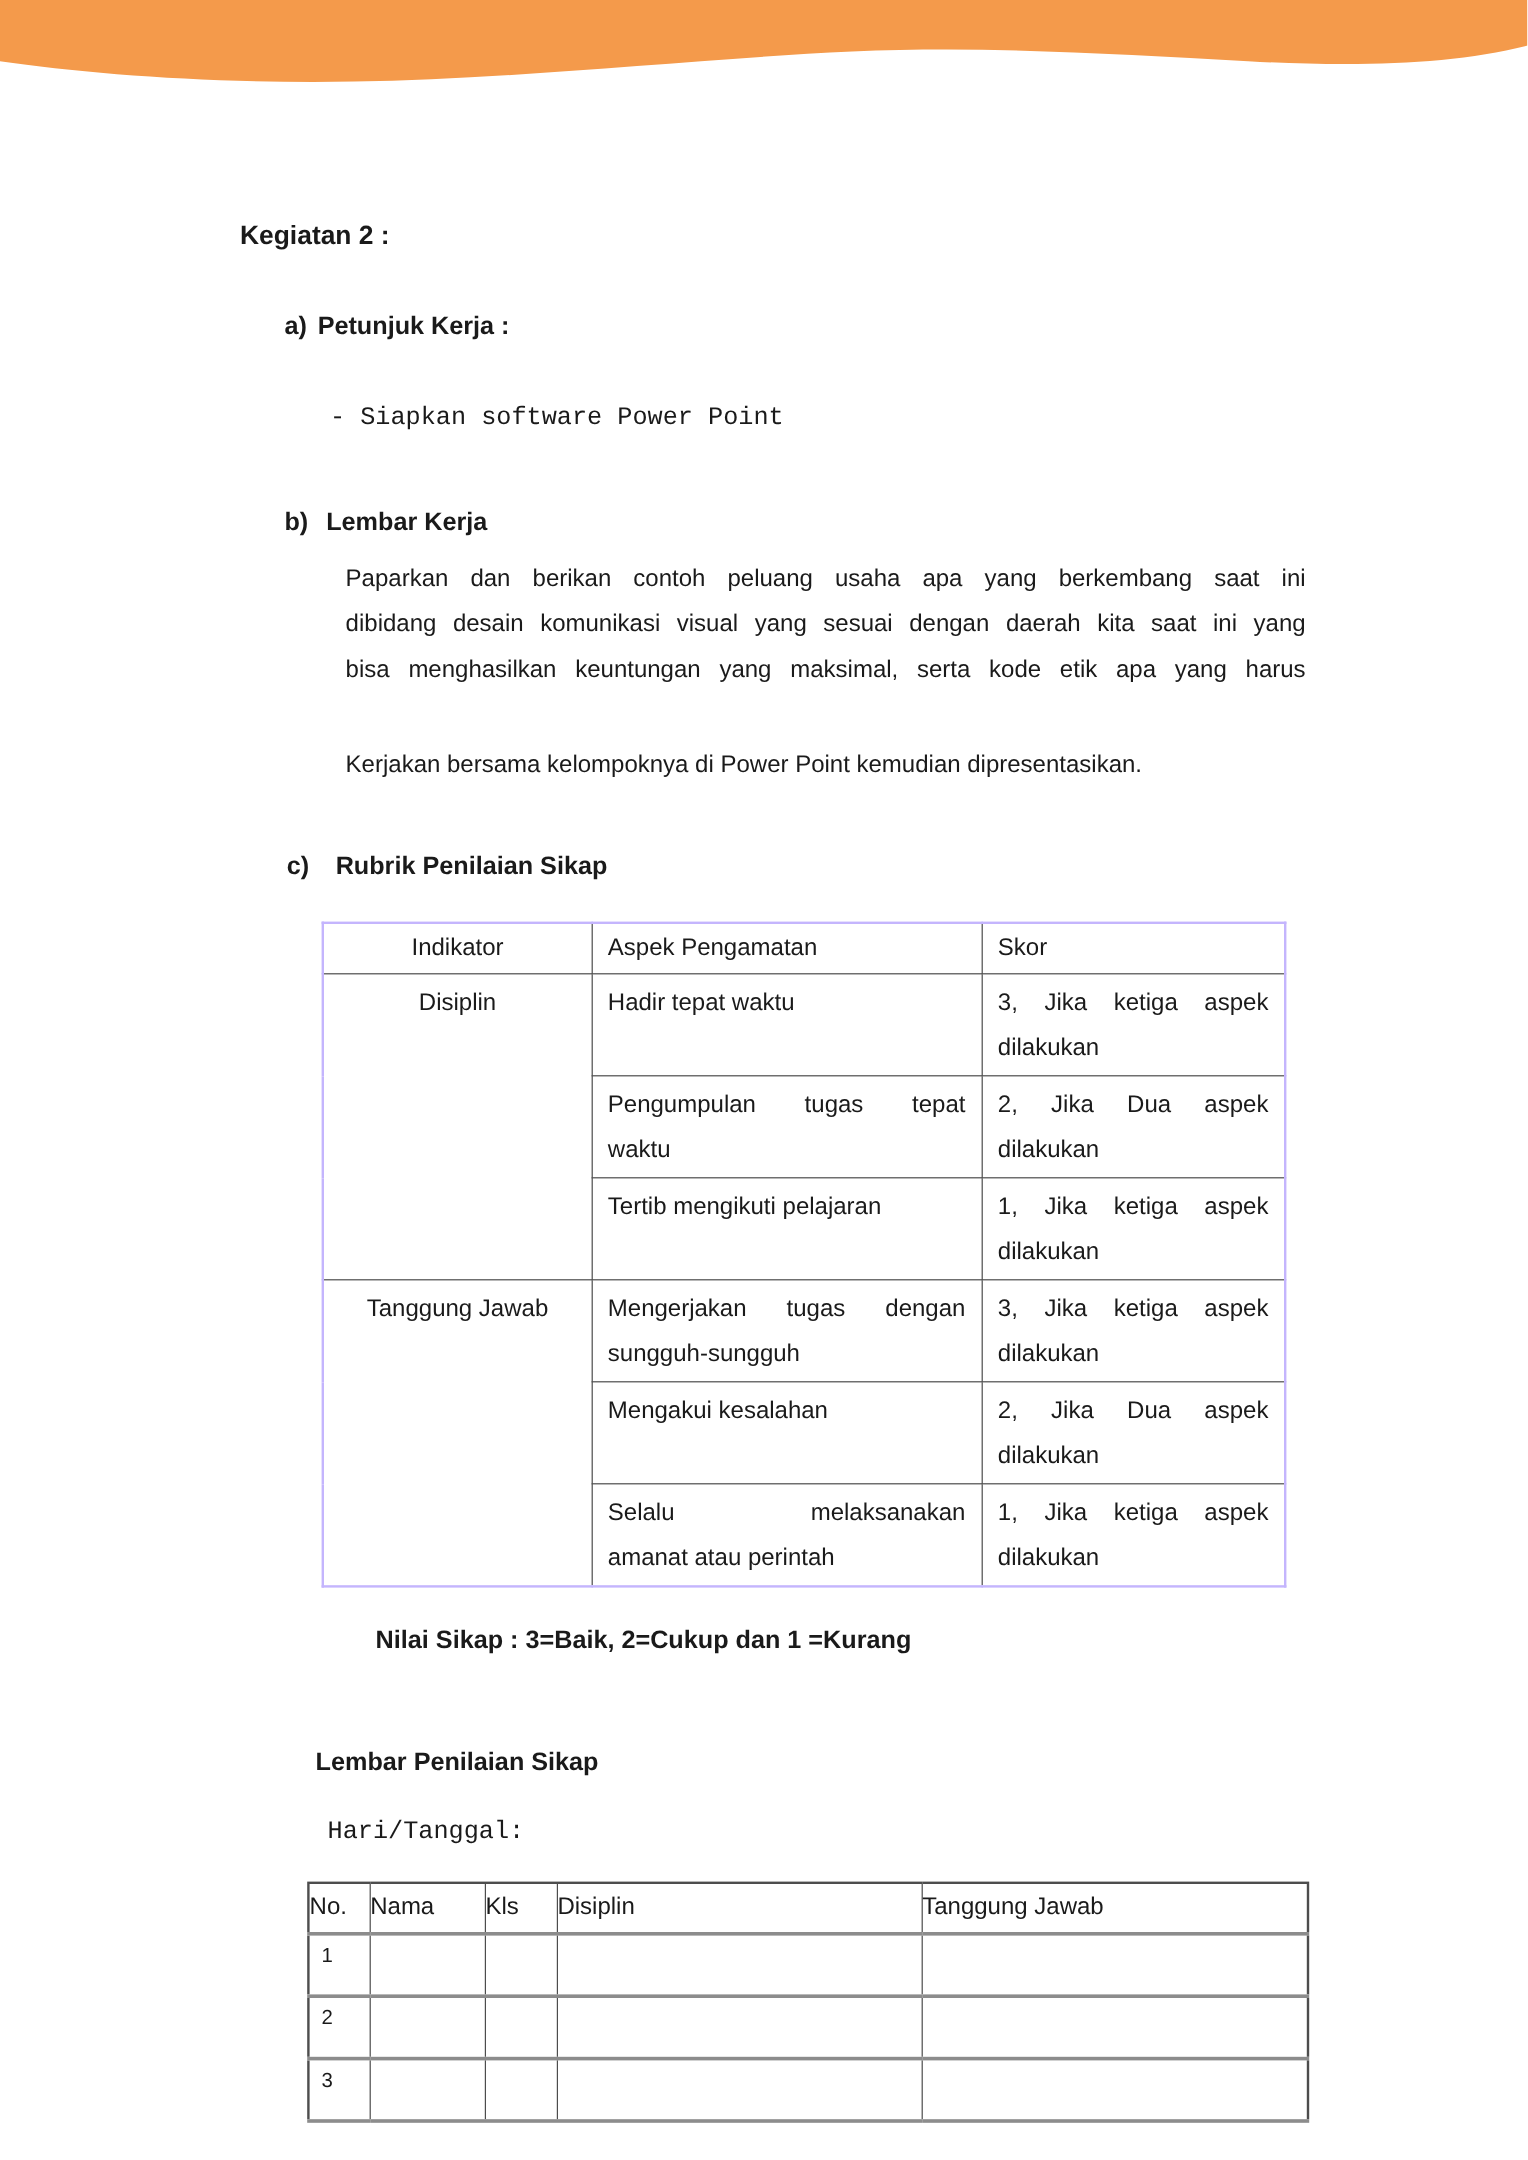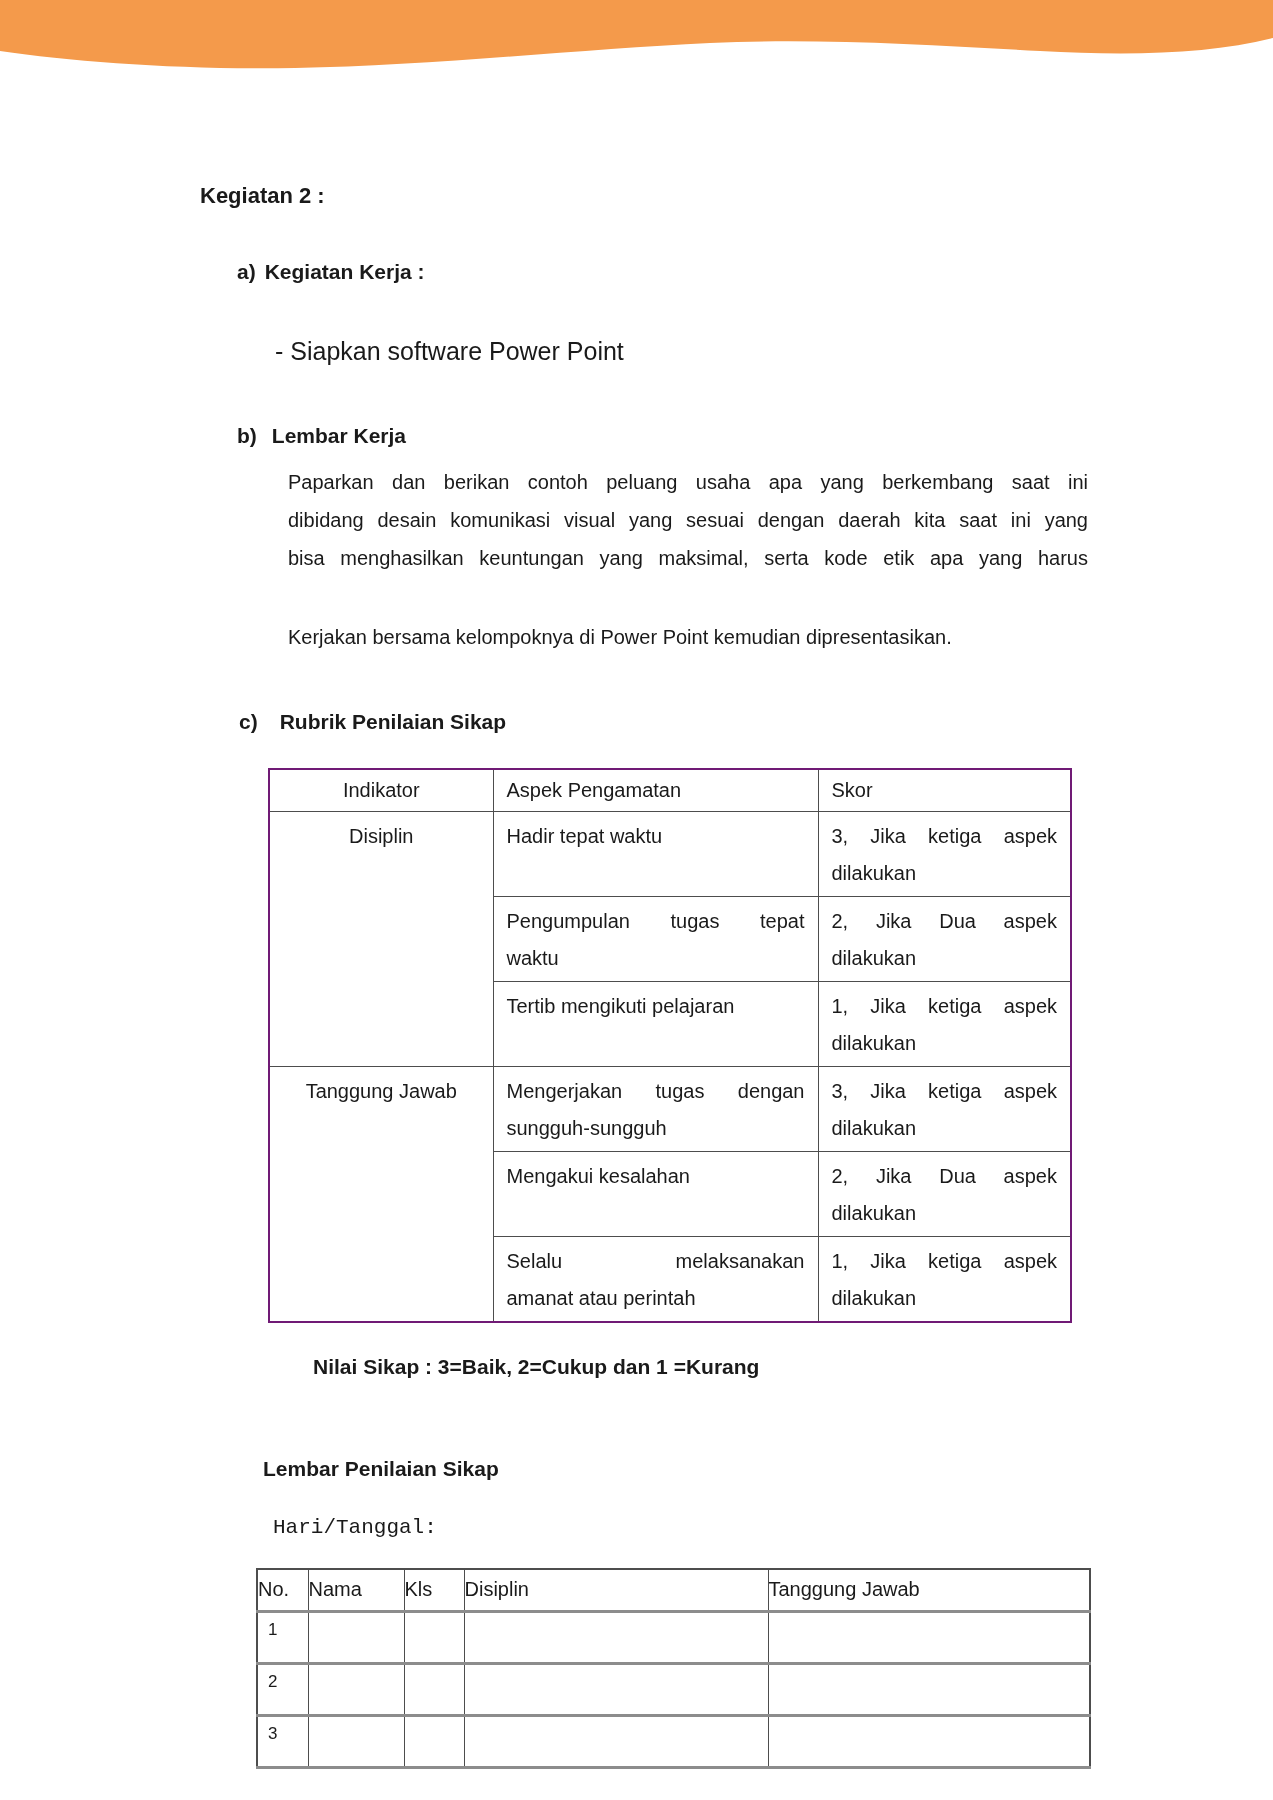--- a/index.html
+++ b/index.html
@@ -14,21 +14,21 @@
   .h1 { font-size:22px; font-weight:bold; }
   .h2 { font-size:21px; font-weight:bold; }
   .body-t { font-size:20px; }
   .para { width:800px; }
   .para .tl { line-height:38px; }
   .tl-just { text-align:justify; text-align-last:justify; }
   .lead-label { display:inline-block; }
 
   
   table { border-collapse:collapse; table-layout:fixed; }
-  .rubric { width:802px; border:2px solid #701a75; }
+  .rubric { width:802px; border:2px solid #c4b5fd; }
   .rubric td { border:1.5px solid #4d4d4d; vertical-align:top; padding:6px 13px 4px 13px; font-size:20px; line-height:37px; }
   .rubric tr.hrow td { vertical-align:middle; height:42px; padding-top:2px; padding-bottom:2px; }
   .rubric tr.drow { height:82px; }
   .c { text-align:center; }
 
   
   .assess { width:833px; border:2px solid #4d4d4d; }
   .assess td { border-left:1.5px solid #4d4d4d; border-right:1.5px solid #4d4d4d;
                border-top:3px solid #8c8c8c; border-bottom:3px solid #8c8c8c;
                vertical-align:top; font-size:20px; }
@@ -41,23 +41,23 @@
 
 <div class="page">
 
   <svg class="wave" viewBox="0 0 1273 80" preserveAspectRatio="none" aria-hidden="true">
     <path d="M0,0 H1273 V38 C1210,54 1130,56 1040,51 C930,45 820,38 710,43 C580,49 430,66 295,68 C185,70 75,62 0,51 Z" fill="#F49A4B"></path>
   </svg>
 
   <div class="abs h1" style="left:170px; top:183px;">Kegiatan 2 :</div>
 
   <div class="abs h2" style="left:207px; top:260px;">
-    <span class="lead-label" style="margin-right:9px;">a)</span><span>Kegiatan Kerja :</span>
+    <span class="lead-label" style="margin-right:9px;">a)</span><span>Petunjuk Kerja :</span>
   </div>
-  <div class="abs body-t" style="left:245px; top:337px; font-size:25px;">- Siapkan software Power Point</div>
+  <div class="abs body-t" style="left:245px; top:337px; font-size:21px;font-family:Liberation Mono, monospace;">- Siapkan software Power Point</div>
 
   <div class="abs h2" style="left:207px; top:424px;">
     <span class="lead-label" style="margin-right:15px;">b)</span><span>Lembar Kerja</span>
   </div>
   <div class="abs body-t para" style="left:258px; top:463px;">
       <div class="tl tl-just">Paparkan dan berikan contoh peluang usaha apa yang berkembang saat ini</div>
       <div class="tl tl-just">dibidang desain komunikasi visual yang sesuai dengan daerah kita saat ini yang</div>
       <div class="tl tl-just">bisa menghasilkan keuntungan yang maksimal, serta kode etik apa yang harus</div>
     </div>
   <div class="abs body-t" style="left:258px; top:618px; line-height:38px;">Kerjakan bersama kelompoknya di Power Point kemudian dipresentasikan.</div>

